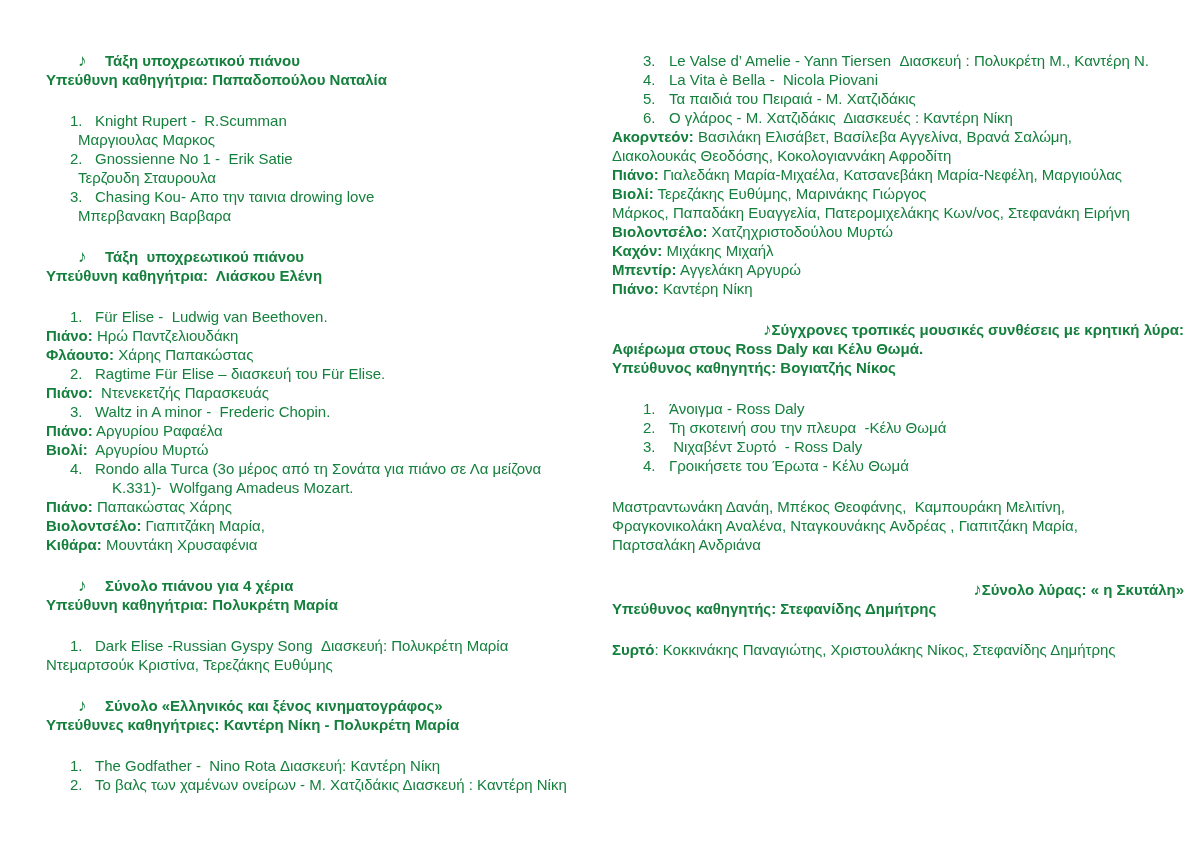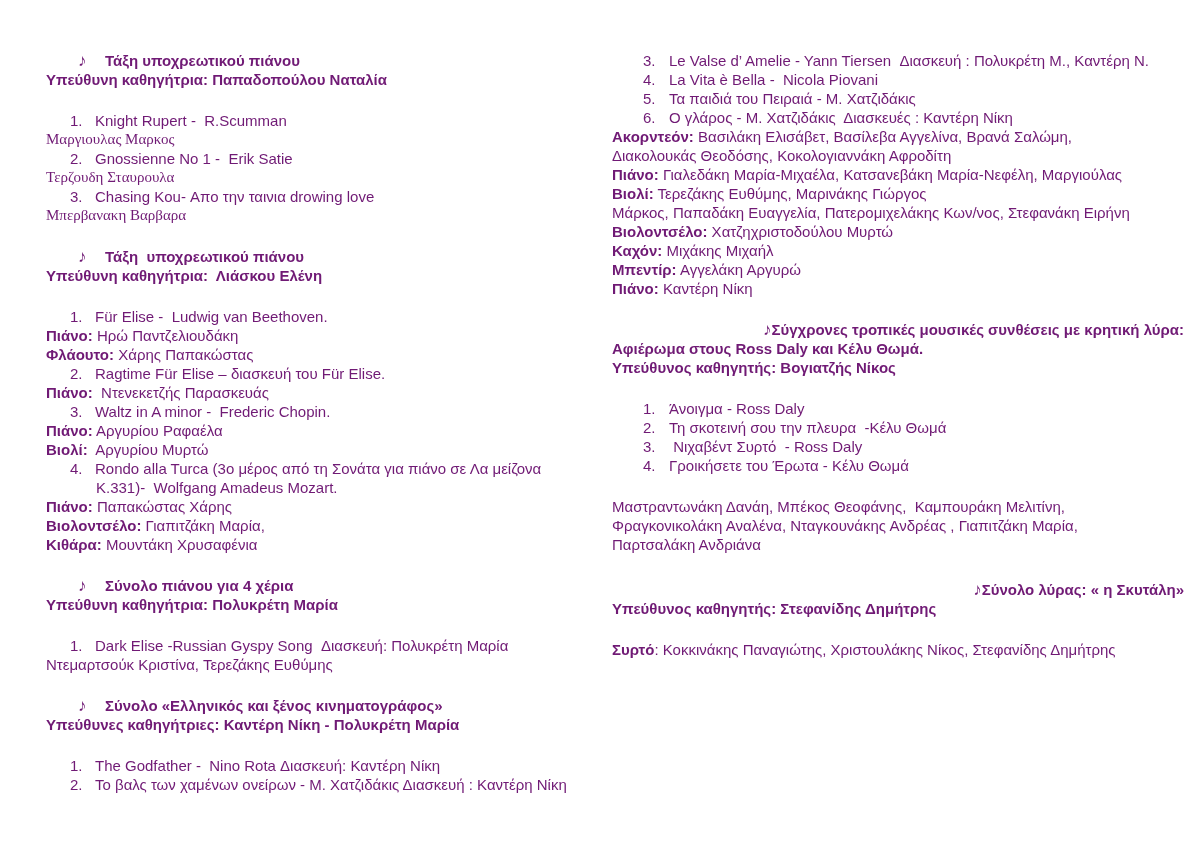--- a/index.html
+++ b/index.html
@@ -1,20 +1,20 @@
 <!DOCTYPE html>
 <html><head>
 <meta charset="utf-8">
 <style>
   html,body{margin:0;padding:0;background:#e8e8e8;}
   .page{
     position:relative;
     width:1200px;height:848px;
     background:#ffffff;
-    color:#701a75;
+    color:#15803d;
     font-family:"Liberation Sans","DejaVu Sans",sans-serif;
     overflow:hidden;
   }
   .col{position:absolute;top:51px;}
   .col-left{left:46px;width:566px;}
   .col-right{left:612px;width:572px;}
   .ln{
     font-size:15px;
     line-height:19px;
     white-space:pre;
@@ -29,23 +29,23 @@
   .col-right .note{width:26px;}
   
   .subheading{font-weight:700;}
   
   .col-left .item{margin-left:24px;}
   .col-right .item{margin-left:31px;}
   .num{display:inline-block;}
   .col-left .num{width:25px;}
   .col-right .num{width:26px;}
   
-  .name{font-family:Liberation Serif, serif;}
+  .name{margin-left:32px;}
   
-  .cont{margin-left:50px;}
+  .cont{margin-left:66px;}
   
   .lbl{font-weight:700;}
 </style>
 </head>
 <body>
 
 <div class="page">
   <div class="col col-left">
       <div class="ln heading"><span class="note">♪</span><span class="t">Τάξη υποχρεωτικού πιάνου</span></div>
       <div class="ln subheading"><span class="t">Υπεύθυνη καθηγήτρια: Παπαδοπούλου Ναταλία</span></div>

